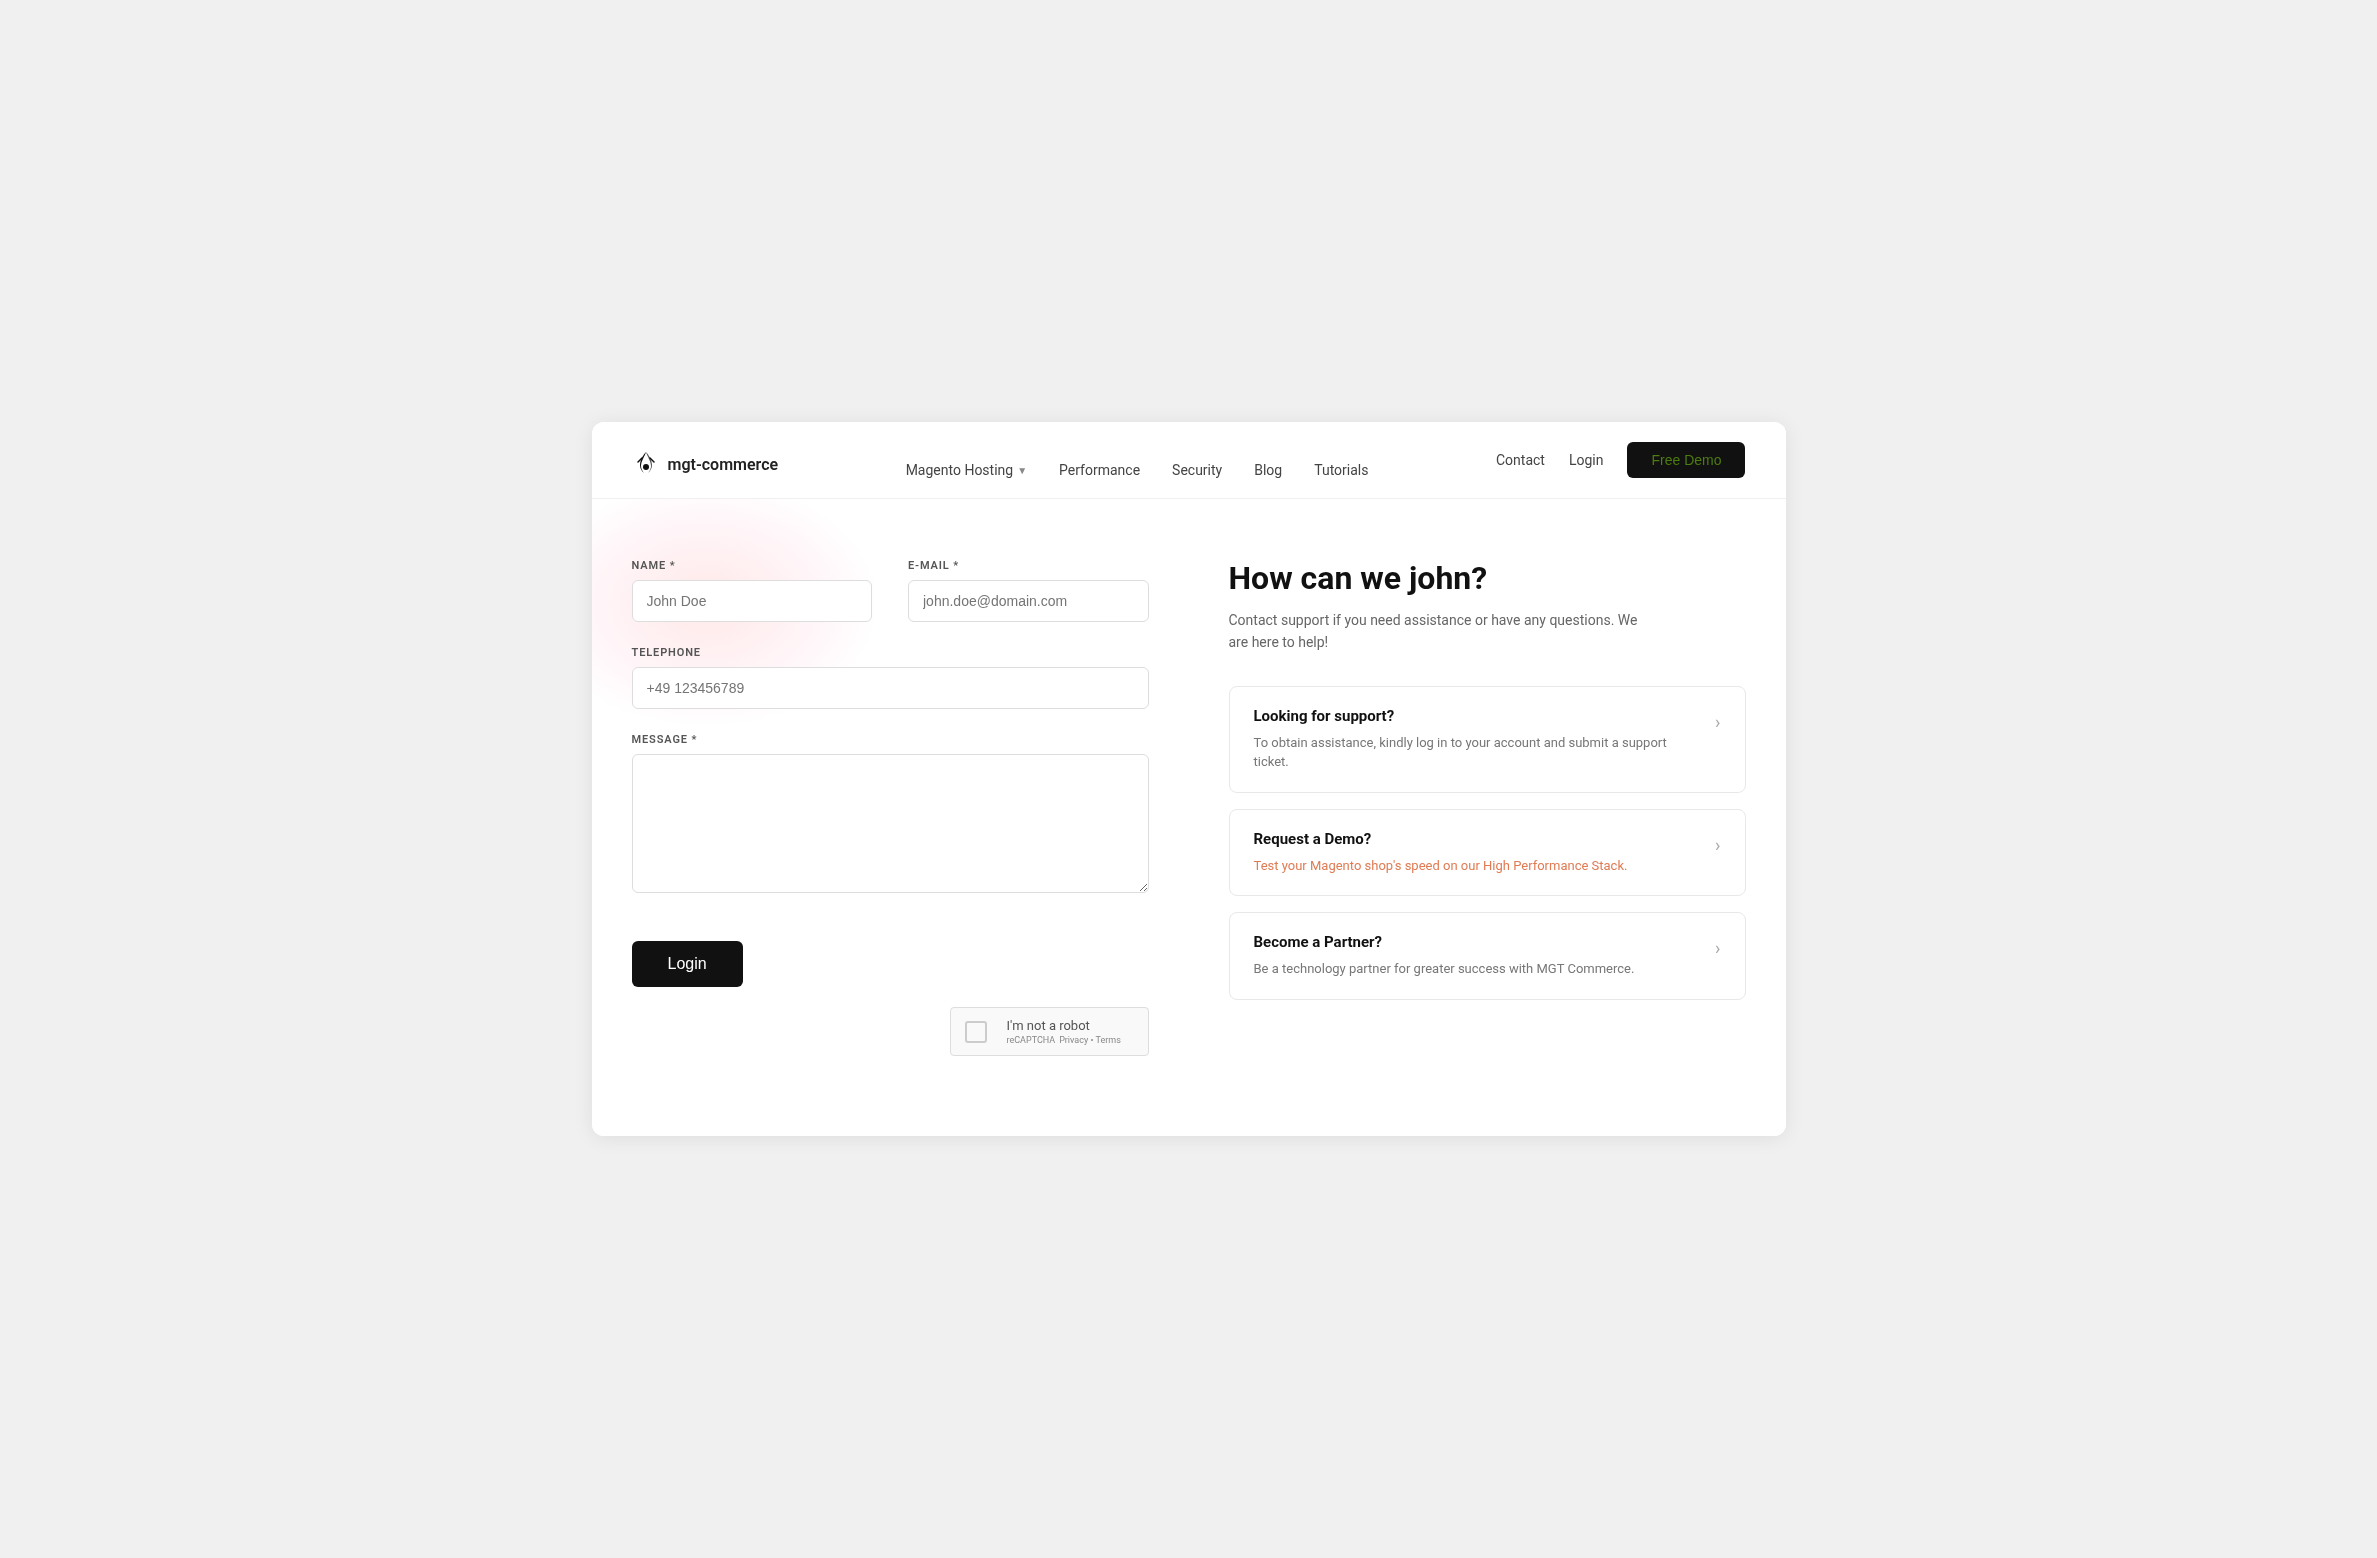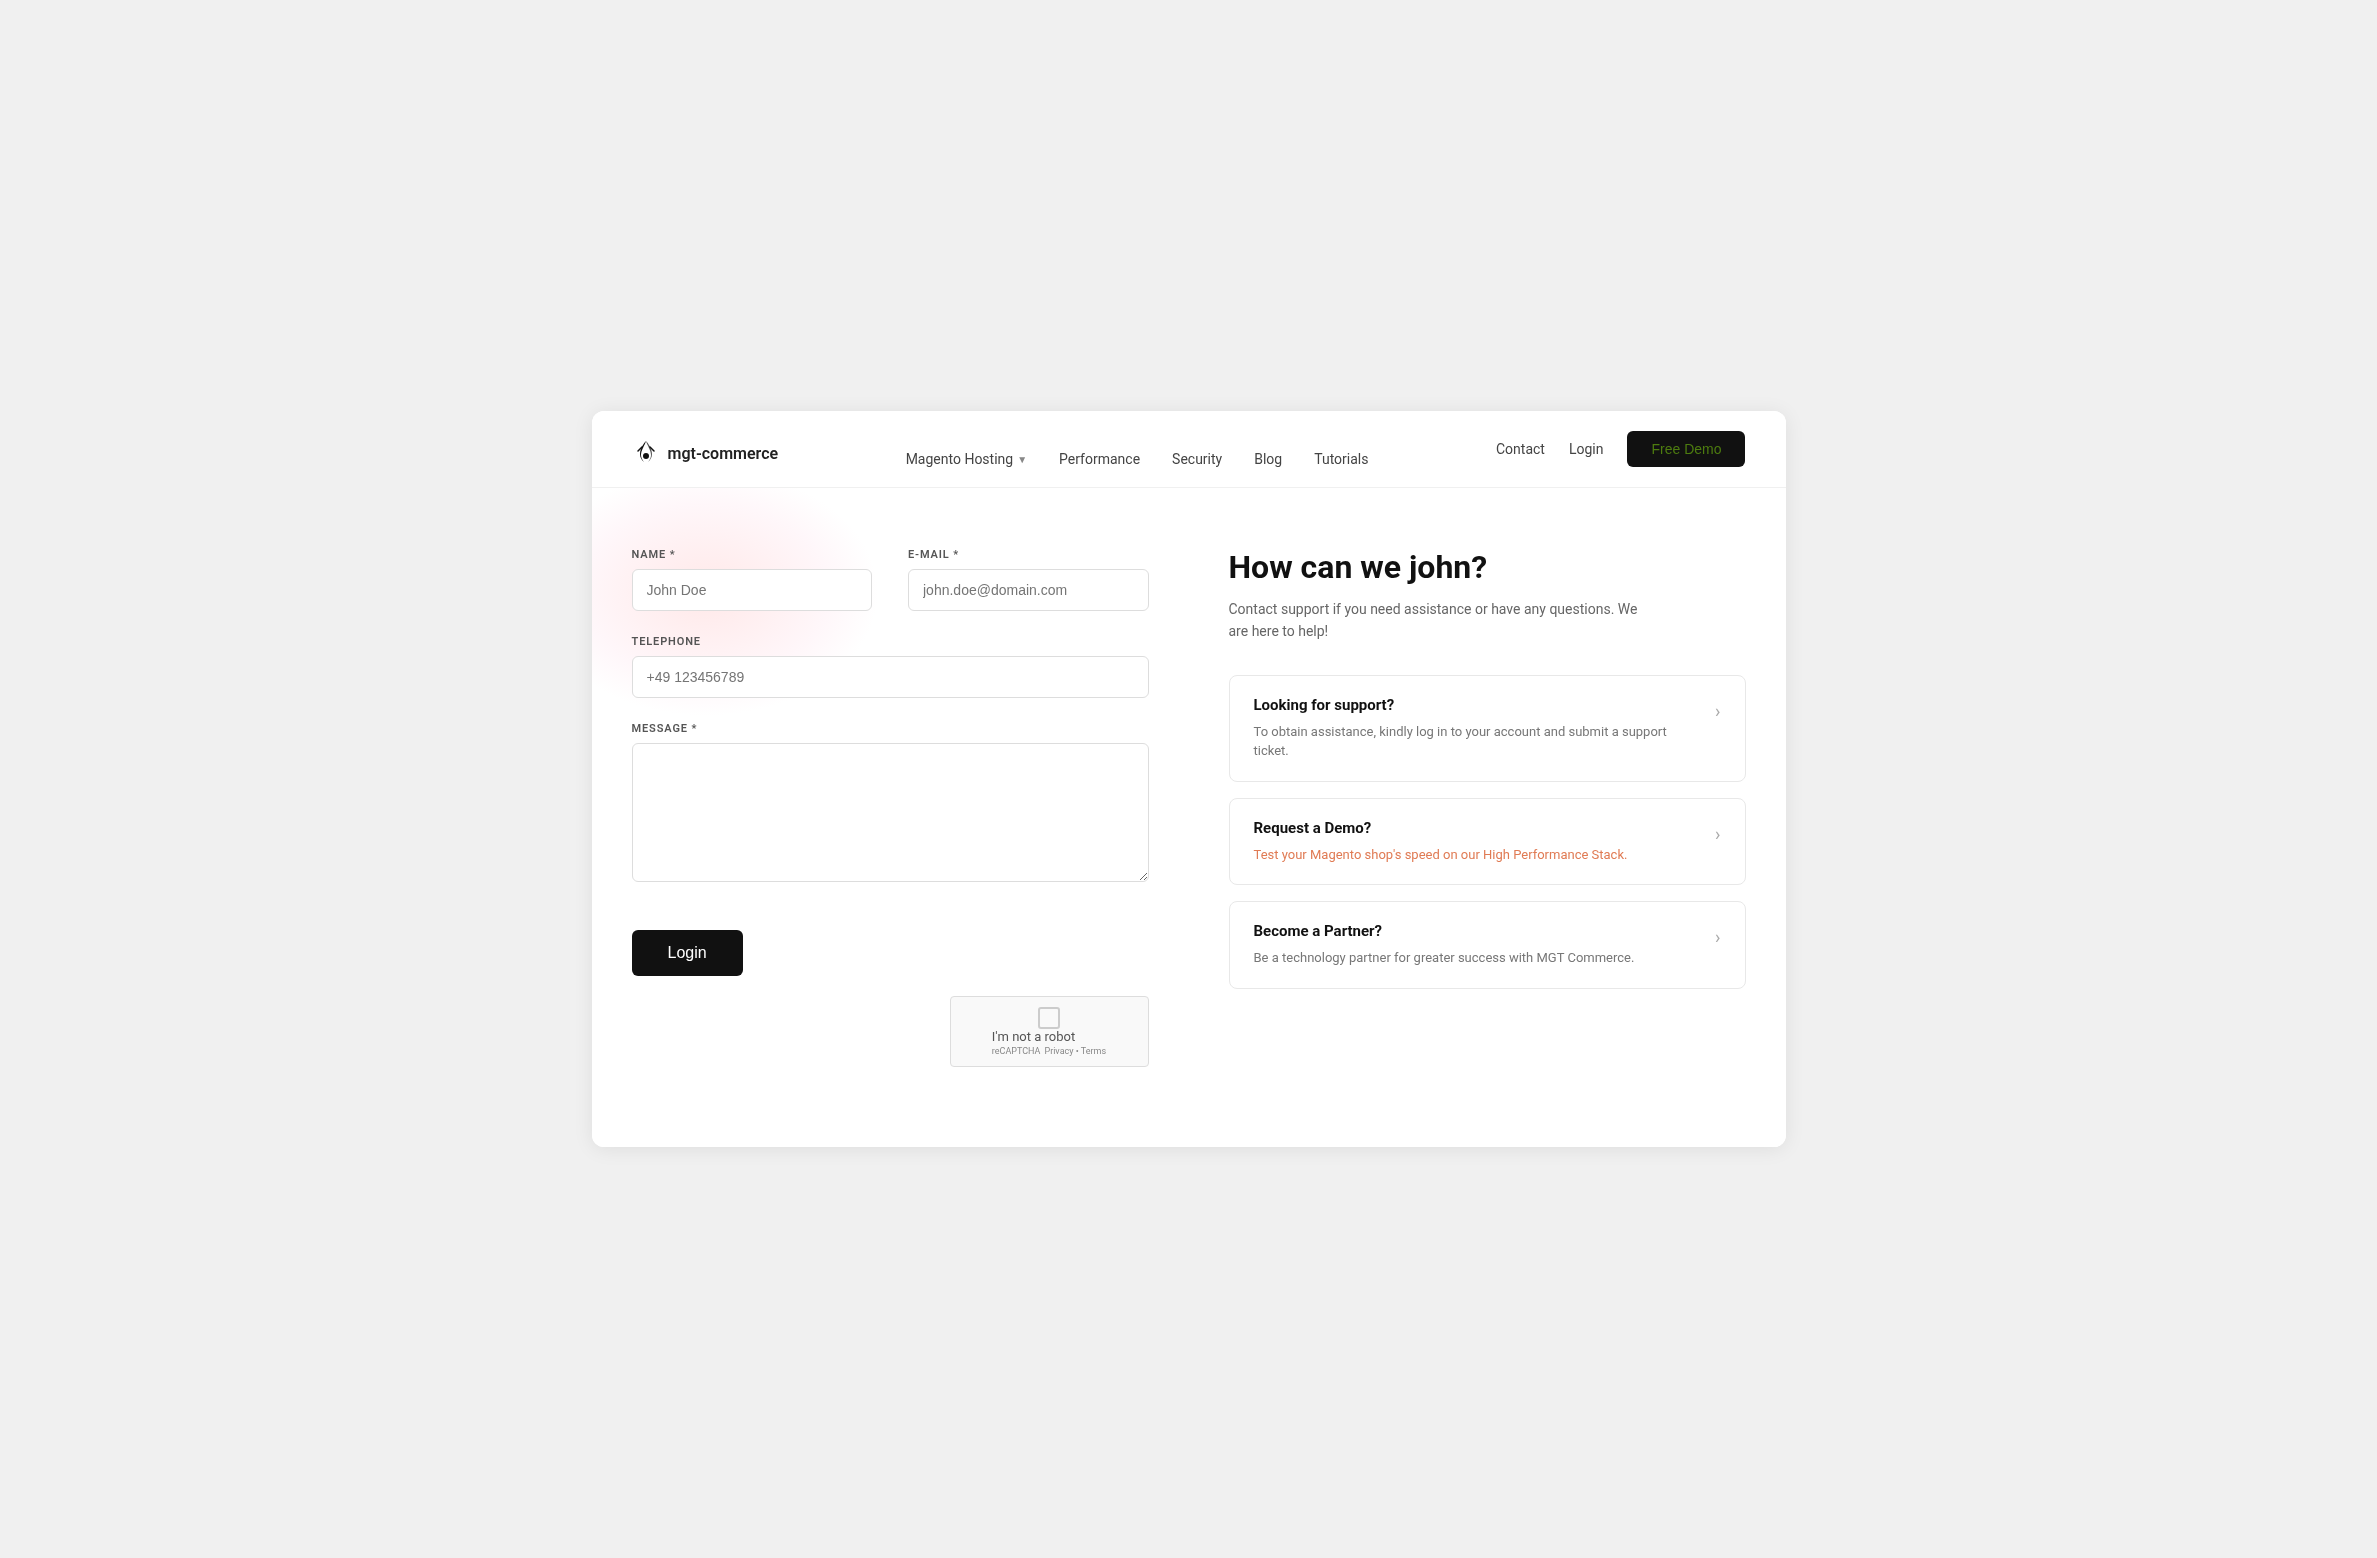--- a/index.html
+++ b/index.html
@@ -195,24 +195,23 @@
       justify-content: flex-end;
       margin-top: 20px;
     }
 
     .recaptcha-widget {
       border: 1px solid #ddd;
       border-radius: 4px;
       padding: 10px 14px;
       display: flex;
       align-items: center;
-      gap: 0;
+      gap: 20px;
       background: #f9f9f9;
       width: 199px;
-      flex-direction: column;
     }
 
     .recaptcha-checkbox {
       width: 22px;
       height: 22px;
       border: 2px solid #ccc;
       border-radius: 3px;
       display: flex;
       align-items: center;
       justify-content: center;

